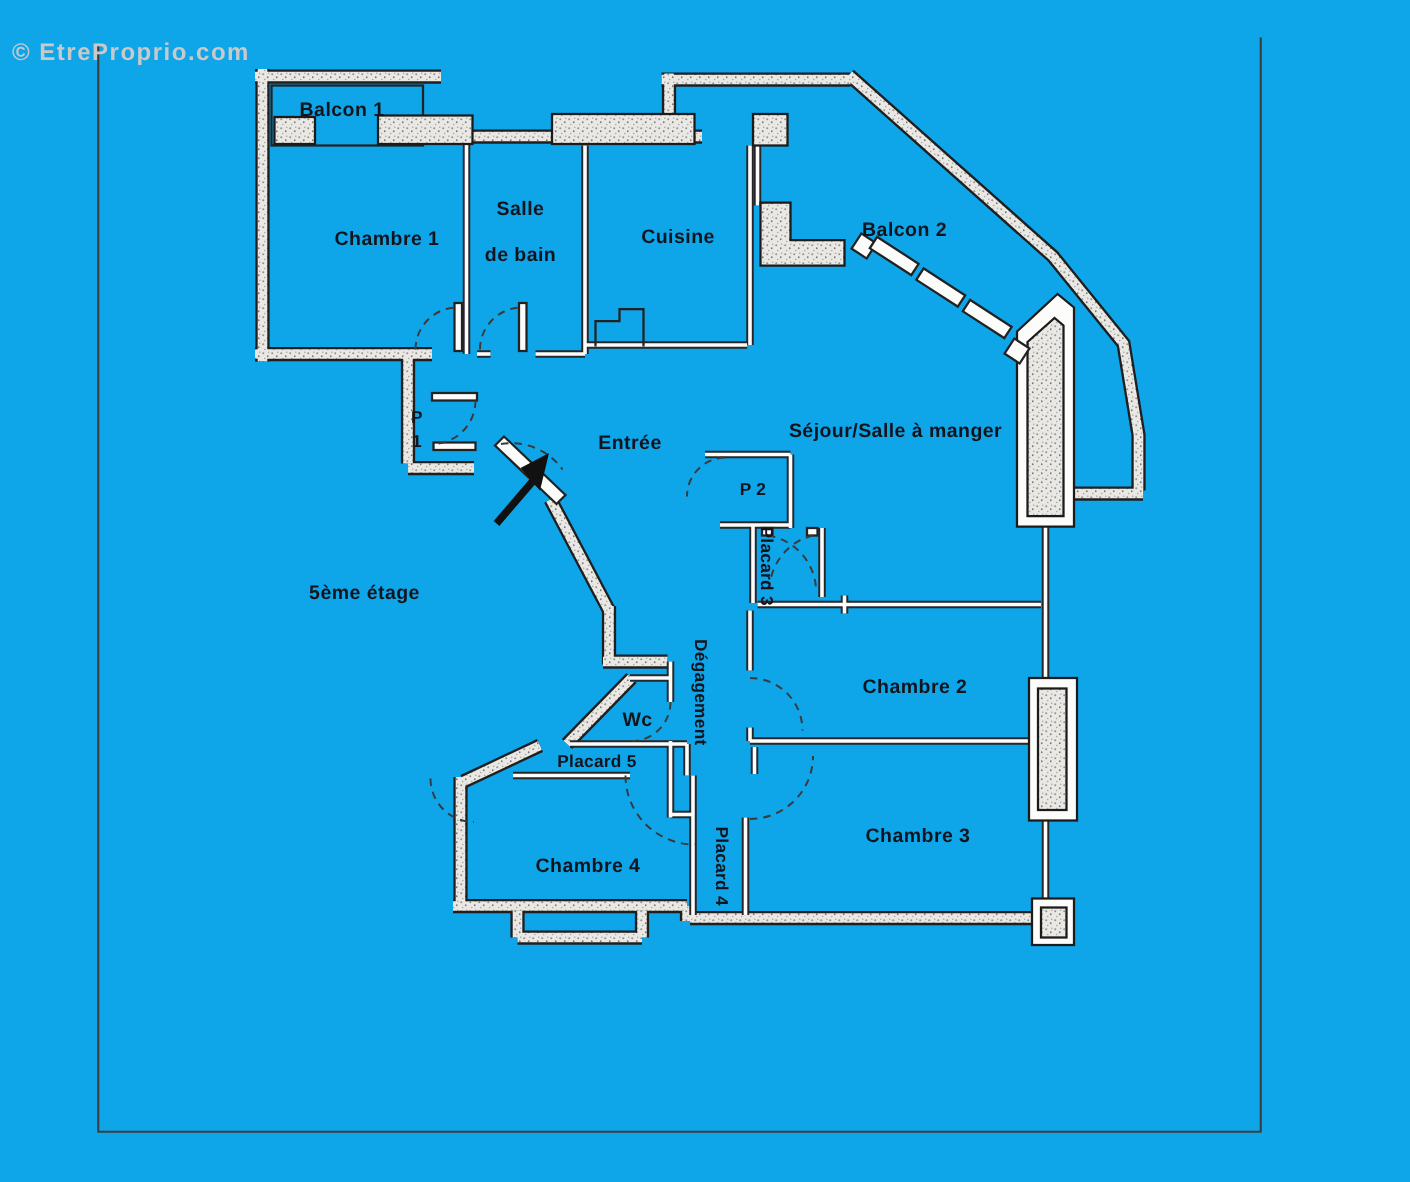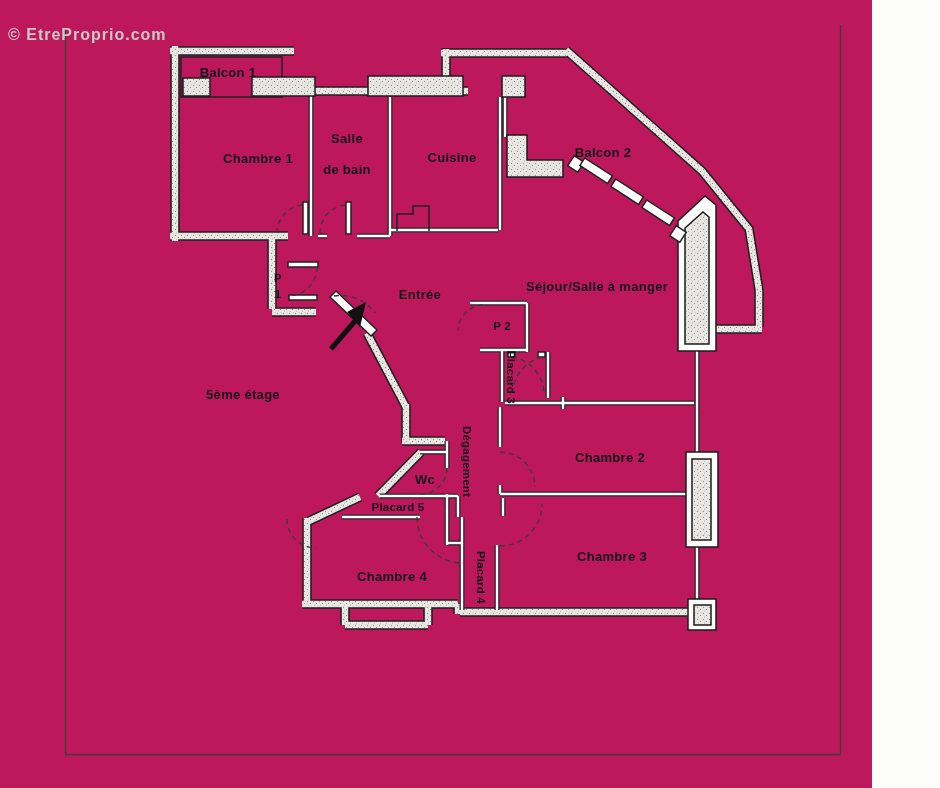--- a/index.html
+++ b/index.html
@@ -1,16 +1,16 @@
 <!DOCTYPE html>
 <html><head>
 <meta charset="utf-8">
 <style>
   html,body{margin:0;padding:0;background:#fcfcfb;}
-  .page{position:relative;width:872px;height:788px;background:#be185d;overflow:hidden;
+  .page{position:relative;width:940px;height:788px;background:#0ea5e9;overflow:hidden;
         font-family:"Liberation Sans",sans-serif;}
   svg text{font-family:"Liberation Sans",sans-serif;}
   .lbl{font-weight:bold;font-size:13px;fill:#14141c;letter-spacing:.3px;}
   .lbl-sm{font-weight:bold;font-size:11.5px;fill:#14141c;letter-spacing:.2px;}
   .lbl-v{font-weight:bold;font-size:11.5px;fill:#14141c;letter-spacing:.2px;}
   .watermark{font-weight:bold;font-size:16px;fill:#c9c9c9;letter-spacing:1px;}
   .frame{stroke:#3d3d3d;stroke-width:1.4;fill:none;}
   .wo{fill:none;stroke:#1f1f1f;stroke-width:9.5;stroke-linejoin:miter;}
   .wi{fill:none;stroke:url(#stip);stroke-width:6.4;}
   .io{fill:none;stroke:#26262b;stroke-width:5;}

